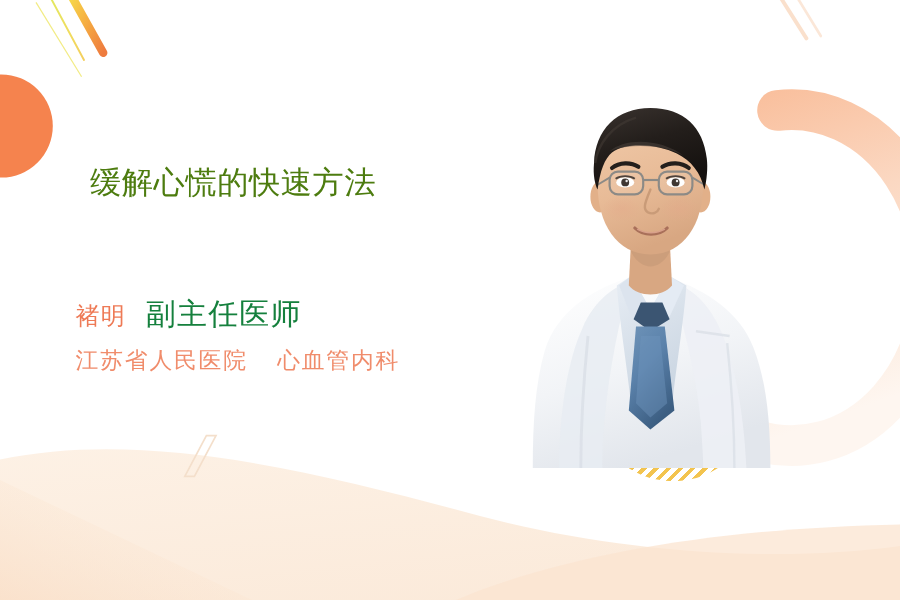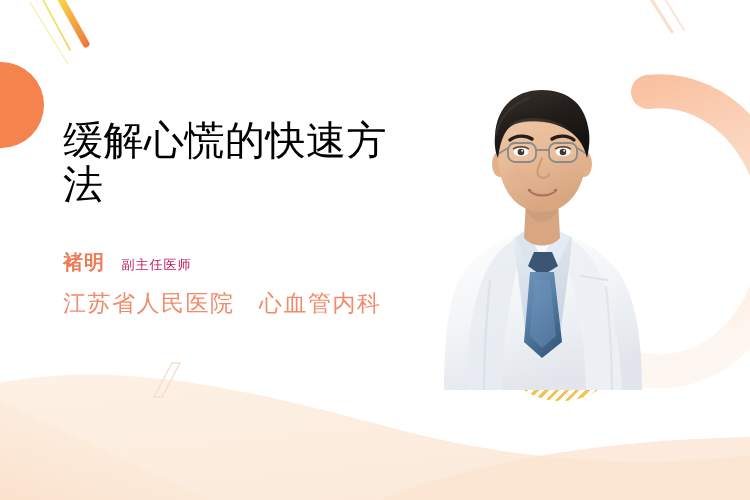--- a/index.html
+++ b/index.html
@@ -84,60 +84,60 @@
   }
 
   
   .text-col {
     position: absolute;
     left: 63px;
     top: 118px;
     width: 355px;
   }
   .title {
-    margin: 0;
-    font-size: 40px;
+    margin: 12px;
+    font-size: 26px;
     line-height: 44px;
     font-weight: 400;
-    color: #000000;
+    color: #4d7c0f;
     letter-spacing: 0.5px;
     white-space: normal;
   }
   .meta {
     position: absolute;
     left: 63px;
     top: 247px;
     width: 400px;
   }
   .meta-line {
     white-space: nowrap;
     line-height: 30px;
   }
   .doc-name {
     font-size: 20px;
-    font-weight: 700;
+    font-weight: 400;
     color: #EE7A56;
     letter-spacing: 1px;
   }
   .doc-title {
-    font-size: 13px;
+    font-size: 25px;
     font-weight: 400;
-    color: #be185d;
+    color: #15803d;
     letter-spacing: 1px;
     margin-left: 12px;
   }
   .hospital-line {
     position: absolute;
     left: 63px;
     top: 288px;
     white-space: nowrap;
   }
   .hospital,
   .department {
-    font-size: 23px;
+    font-size: 19px;
     font-weight: 400;
     color: #F08C6B;
     letter-spacing: 1.5px;
   }
   .department { margin-left: 20px; }
 </style>
 </head>
 <body>
 
 <div id="card">

